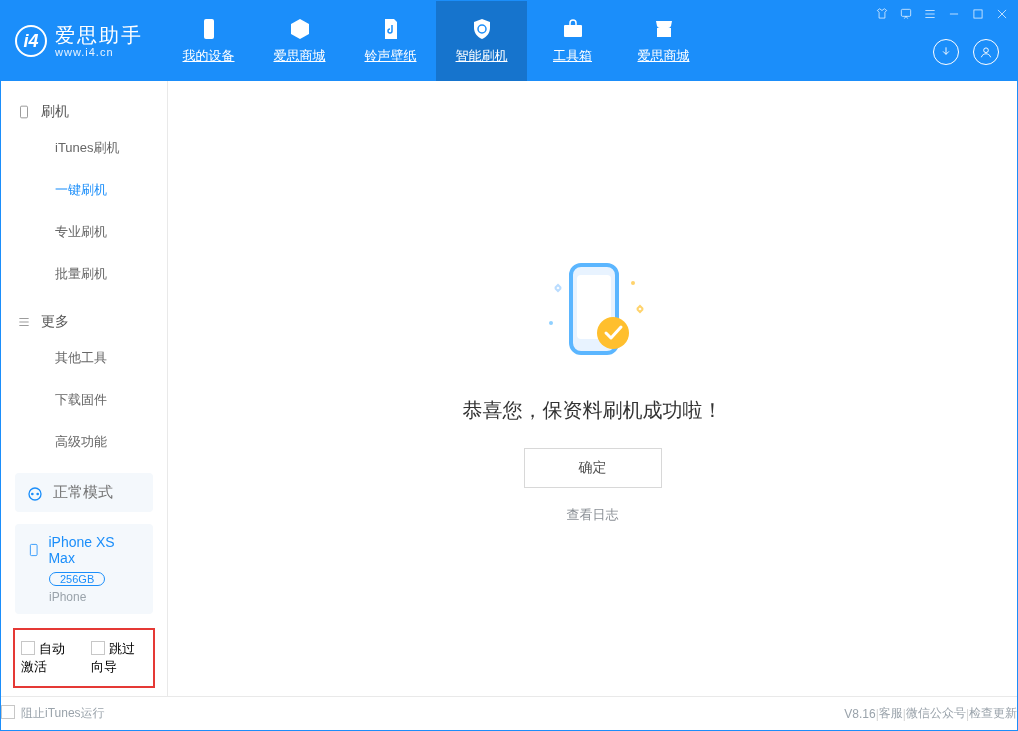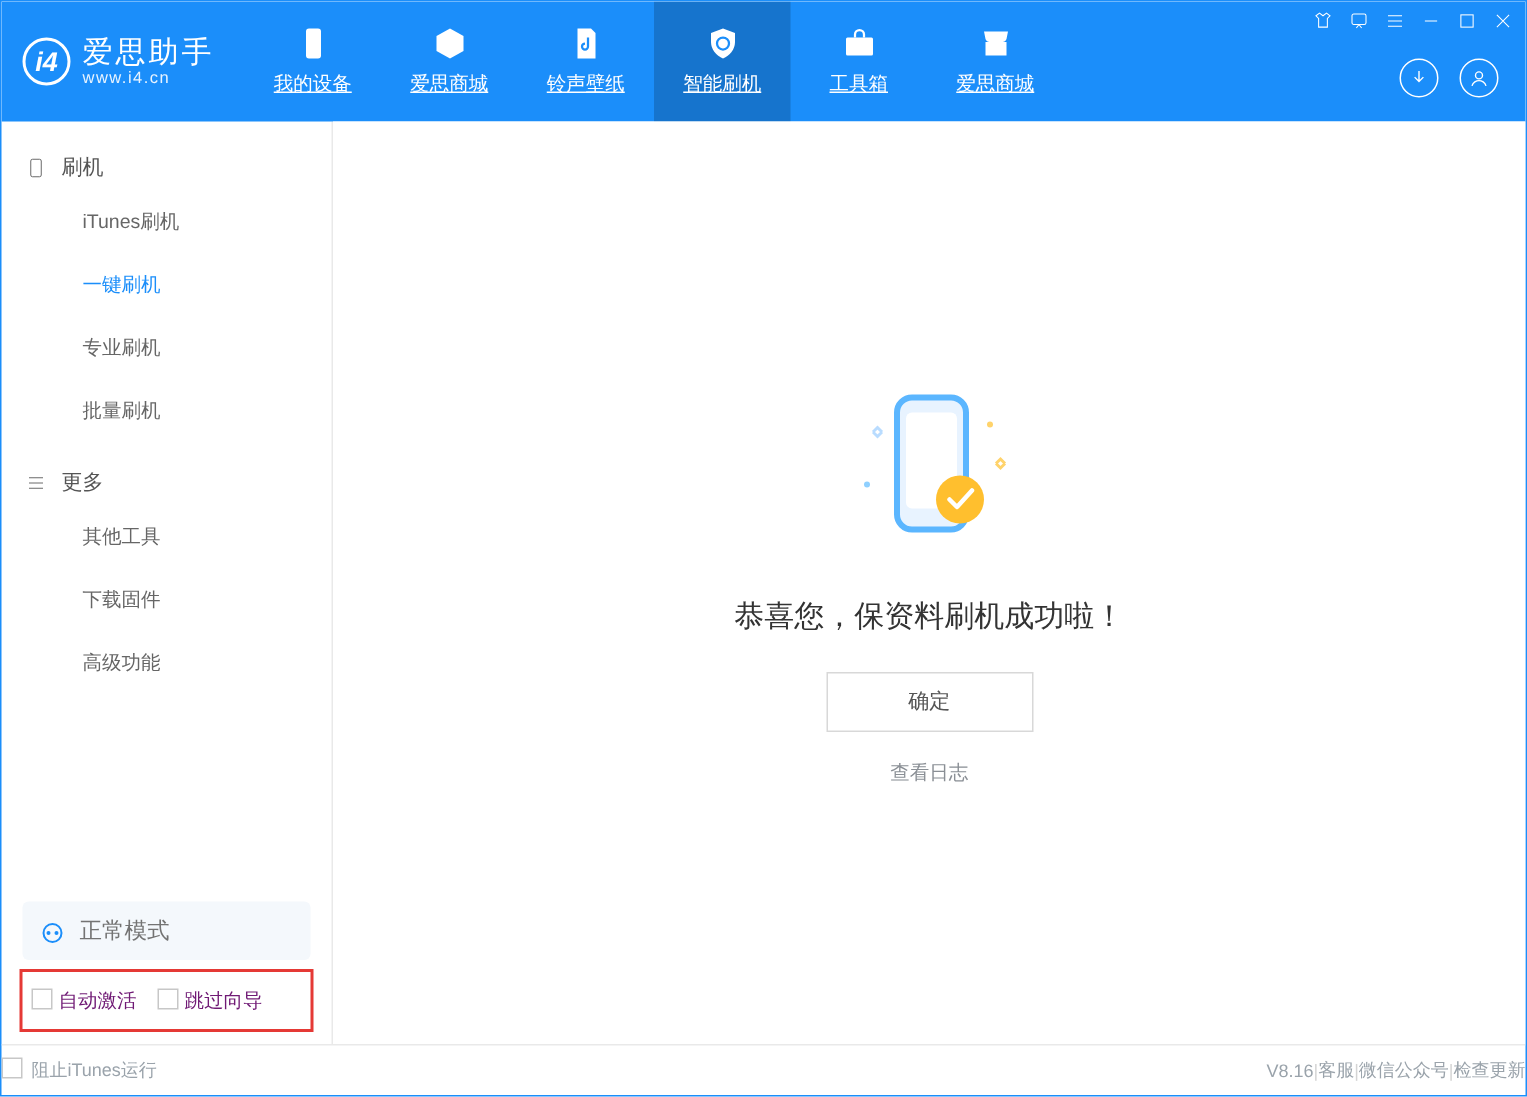--- a/index.html
+++ b/index.html
@@ -28,34 +28,34 @@
   .nav-item svg { width: 24px; height: 24px; fill: #fff; margin-bottom: 6px; }
   .nav-item span { font-size: 13px; }
   .win-controls { position: absolute; top: 6px; right: 8px; display: flex; gap: 10px; align-items: center; }
   .win-controls svg, .win-controls .wc { width: 14px; height: 14px; fill: none; stroke: #fff; stroke-width: 1.2; }
   .hdr-icons { position: absolute; bottom: 16px; right: 18px; display: flex; gap: 14px; }
   .hdr-icons .circ { width: 26px; height: 26px; border: 1.6px solid #fff; border-radius: 50%; display: flex; align-items: center; justify-content: center; }
   .hdr-icons .circ svg { width: 14px; height: 14px; fill: none; stroke: #fff; stroke-width: 1.6; }
 
   
   .body { flex: 1; display: flex; min-height: 0; }
-  .sidebar { width: 221px; border-right: 1px solid #e9e9e9; display: flex; flex-direction: column; padding-top: 16px; }
+  .sidebar { width: 167px; border-right: 1px solid #e9e9e9; display: flex; flex-direction: column; padding-top: 16px; }
   .sgroup { padding: 6px 16px; display: flex; align-items: center; color: #555; font-size: 14px; }
   .sgroup svg { width: 14px; height: 14px; stroke: #555; fill: none; margin-right: 10px; }
   .sitem { padding: 12px 16px 12px 54px; color: #666; font-size: 13px; cursor: pointer; }
   .sitem.active { color: #1b8efa; }
   .sb-spacer { flex: 1; }
   .sb-card { margin: 6px 14px; background: #f4f8fc; border-radius: 4px; padding: 10px 12px; display: flex; align-items: flex-end; color: #737373; font-size: 15px; }
   .sb-card svg { width: 16px; height: 16px; margin-right: 10px; }
   .sb-device { margin: 6px 14px 14px; background: #f4f8fc; border-radius: 4px; padding: 10px 12px; }
   .sb-device .dn { color: #1b8efa; font-weight: 500; font-size: 14px; display: flex; align-items: center;}
   .sb-device .dn svg { width: 14px; height:14px; fill:none; stroke:#1b8efa; stroke-width:1.5; margin-right:8px;}
   .sb-device .cap { display: inline-block; border: 1px solid #1b8efa; color: #1b8efa; border-radius: 9px; font-size: 11px; padding: 0 10px; margin: 6px 0 4px 22px; }
   .sb-device .type { color: #9aa3ab; font-size: 12px; margin-left: 22px; }
-  .sb-checks { border: 2px solid #e53935; margin: 0 12px 8px; padding: 10px 6px; display: flex; gap: 14px; color: #701a75; font-size: 13px; }
+  .sb-checks { border: 2px solid #e53935; margin: 0 12px 8px; padding: 10px 6px; display: flex; gap: 14px; color: #000000; font-size: 13px; }
   .cbx { width: 14px; height: 14px; border: 1px solid #c7c7c7; display: inline-block; margin-right: 4px; vertical-align: -2px; }
 
   .main { flex: 1; position: relative; background: #fff; display: flex; flex-direction: column; align-items: center; justify-content: center; }
   .phone-ill { width: 120px; height: 120px; position: relative; }
   .msg-title { margin-top: 24px; font-size: 20px; color: #333; font-family: Liberation Mono, monospace; }
   .btn-ok { margin-top: 24px; width: 138px; height: 40px; border: 1px solid #d8d8d8; background: #fff; color: #555; font-size: 14px; cursor: pointer; }
   .view-log { margin-top: 18px; color: #8a8f95; font-size: 13px; cursor: pointer; }
 
   
   .footer { height: 34px; border-top: 1px solid #e9e9e9; display: flex; align-items: center; padding: 0 0; color: #9aa3ab; font-size: 12px; }
@@ -186,20 +186,30 @@
 
       <div class="sb-card">
         <svg viewBox="0 0 24 24">
             <circle cx="12" cy="12" r="9" fill="none" stroke="#1b8efa" stroke-width="2"></circle>
             <circle cx="8" cy="12" r="2" fill="#1b8efa"></circle>
             <circle cx="16" cy="12" r="2" fill="#1b8efa"></circle>
           </svg>
         <span>正常模式</span>
       </div>
 
+      <div class="sb-device">
+        <div class="dn">
+          <svg viewBox="0 0 24 24">
+              <rect x="6" y="2" width="12" height="20" rx="2"></rect>
+            </svg>
+          <span>iPhone XS Max</span>
+        </div>
+        <div class="cap">256GB</div>
+        <div class="type">iPhone</div>
+      </div>
 
       <div class="sb-checks">
         <label><span class="cbx"></span><span>自动激活</span></label>
         <label><span class="cbx"></span><span>跳过向导</span></label>
       </div>
     </div>
 
     <div class="main">
       <div class="phone-ill">
         <svg viewBox="0 0 120 120" width="120" height="120">

